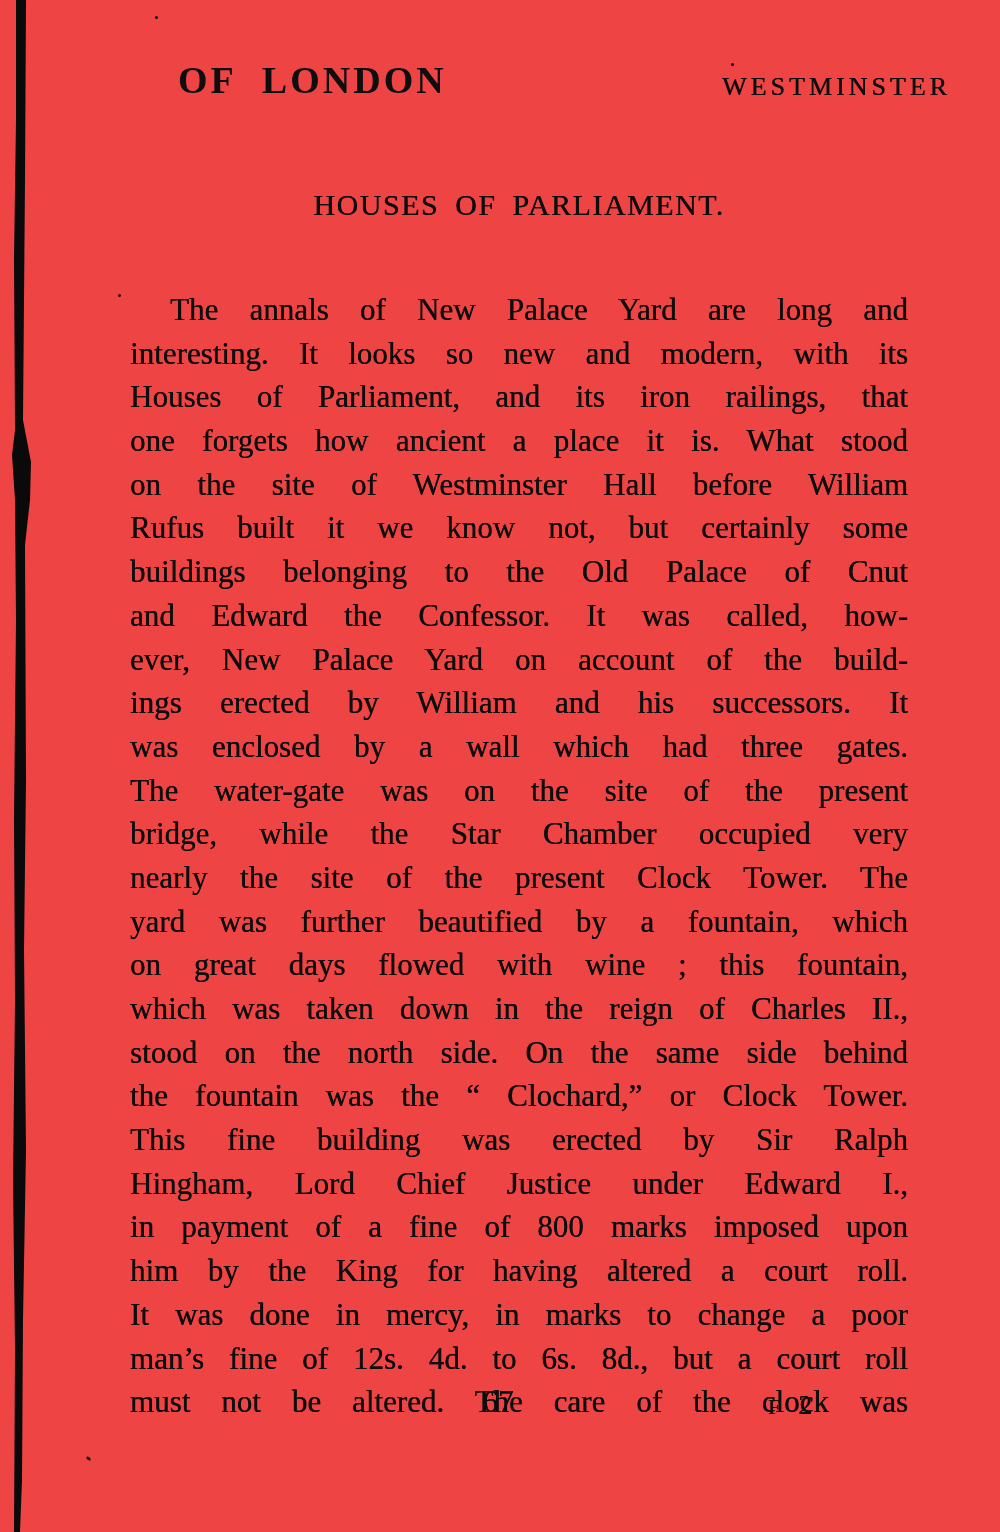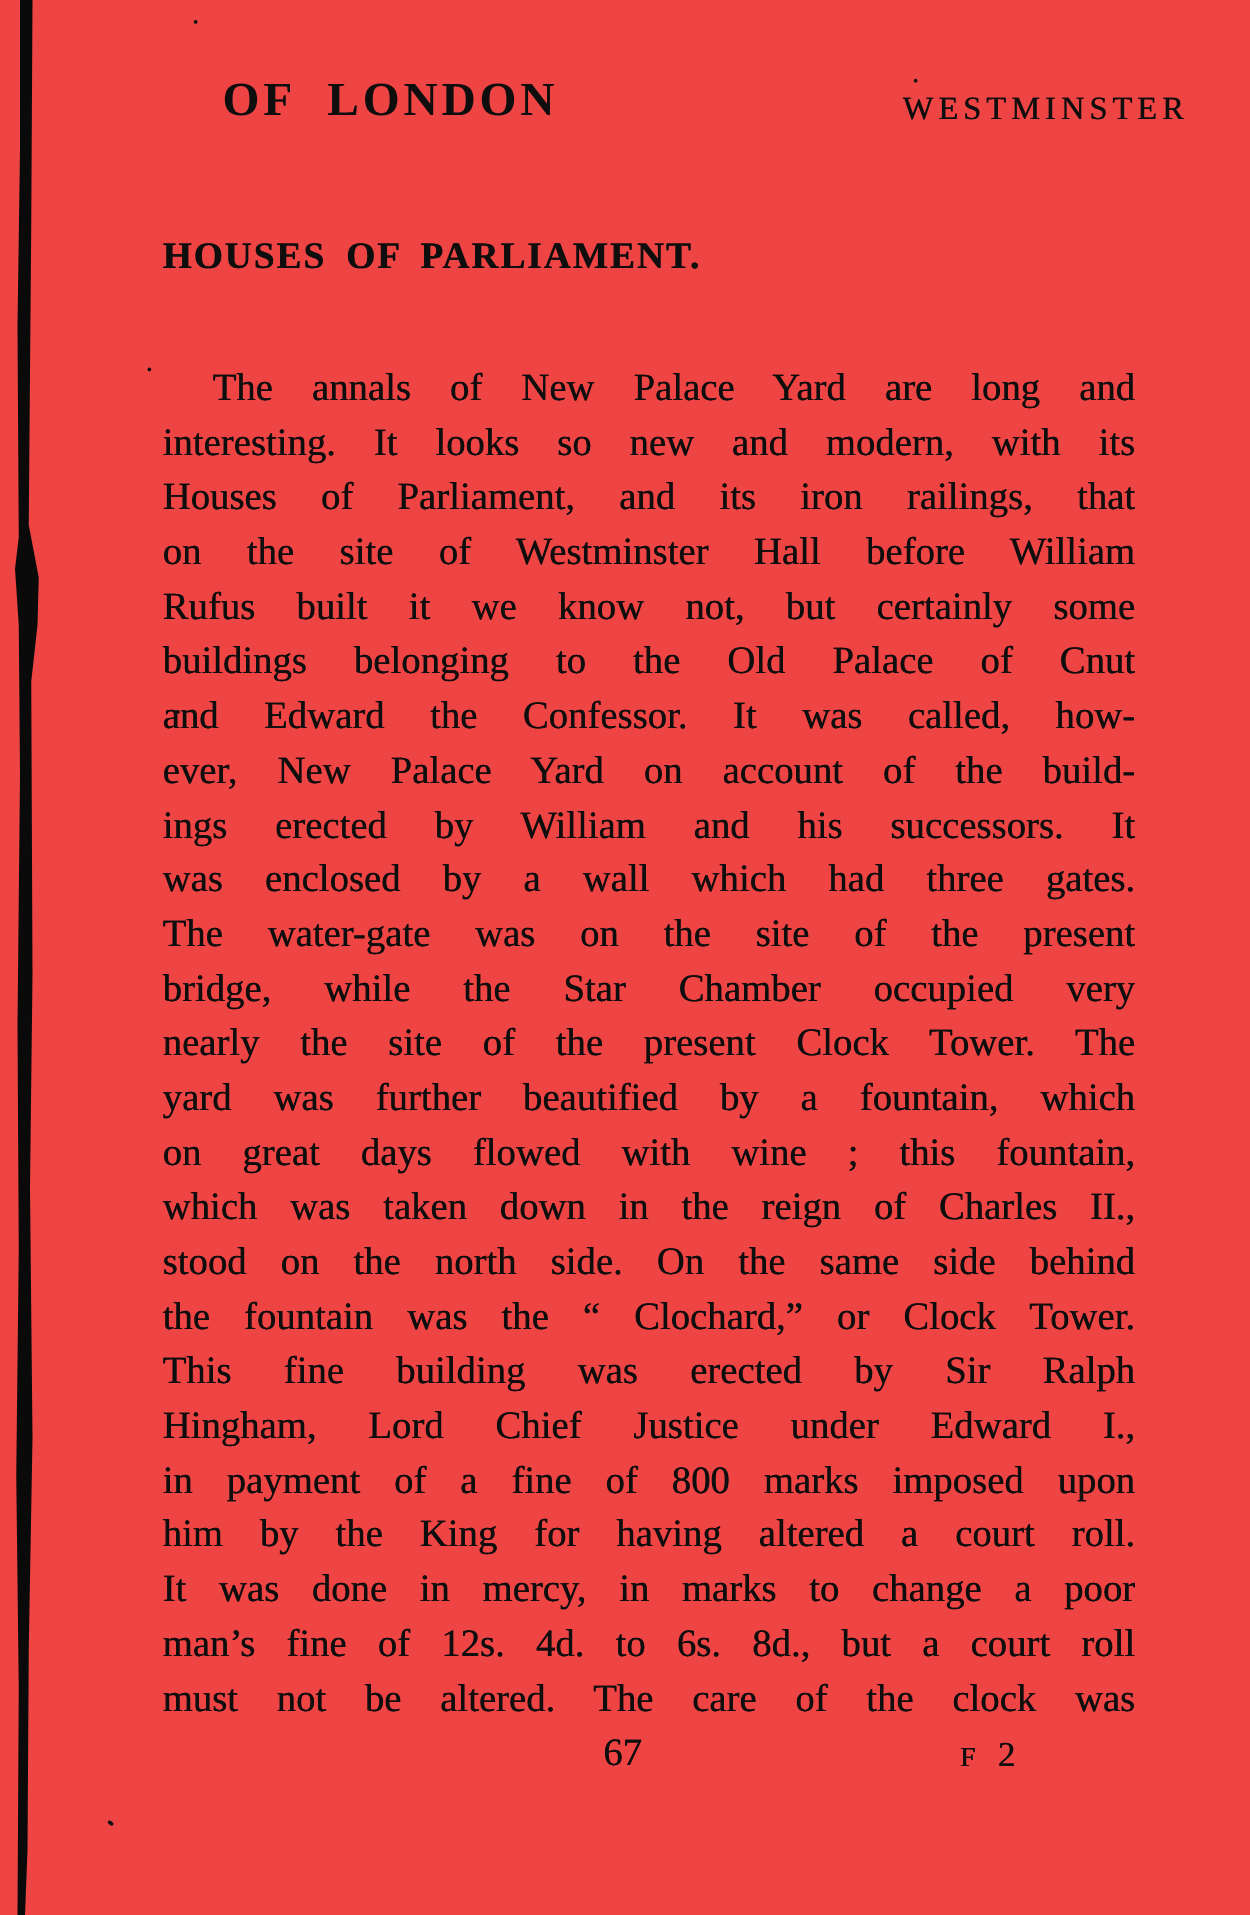--- a/index.html
+++ b/index.html
@@ -50,26 +50,26 @@
     letter-spacing: 4px;
     white-space: nowrap;
     text-shadow: 0.4px 0 0 currentColor;
   }
   
   .heading {
     position: absolute;
     top: 188px;
     left: 130px;
     width: 778px;
+    text-align: center;
     font-size: 30px;
     letter-spacing: 1.5px;
     word-spacing: 7px;
     text-shadow: 0.4px 0 0 currentColor;
     white-space: nowrap;
-    font-weight: bold;
   }
   
   .paragraph {
     position: absolute;
     top: 246px;
     left: 130px;
     width: 778px;
     font-size: 31px;
     text-shadow: 0.35px 0 0 currentColor;
     margin-top: 42px;
@@ -141,20 +141,21 @@
     <span class="runhead-left">OF LONDON</span>
     <span class="runhead-right">WESTMINSTER</span>
   </div>
 
   <div class="heading">HOUSES OF PARLIAMENT.</div>
 
   <div class="paragraph">
       <div class="line indent">The annals of New Palace Yard are long and</div>
       <div class="line">interesting. It looks so new and modern, with its</div>
       <div class="line">Houses of Parliament, and its iron railings, that</div>
+      <div class="line">one forgets how ancient a place it is. What stood</div>
       <div class="line">on the site of Westminster Hall before William</div>
       <div class="line">Rufus built it we know not, but certainly some</div>
       <div class="line">buildings belonging to the Old Palace of Cnut</div>
       <div class="line">and Edward the Confessor. It was called, how-</div>
       <div class="line">ever, New Palace Yard on account of the build-</div>
       <div class="line">ings erected by William and his successors. It</div>
       <div class="line">was enclosed by a wall which had three gates.</div>
       <div class="line">The water-gate was on the site of the present</div>
       <div class="line">bridge, while the Star Chamber occupied very</div>
       <div class="line">nearly the site of the present Clock Tower. The</div>

